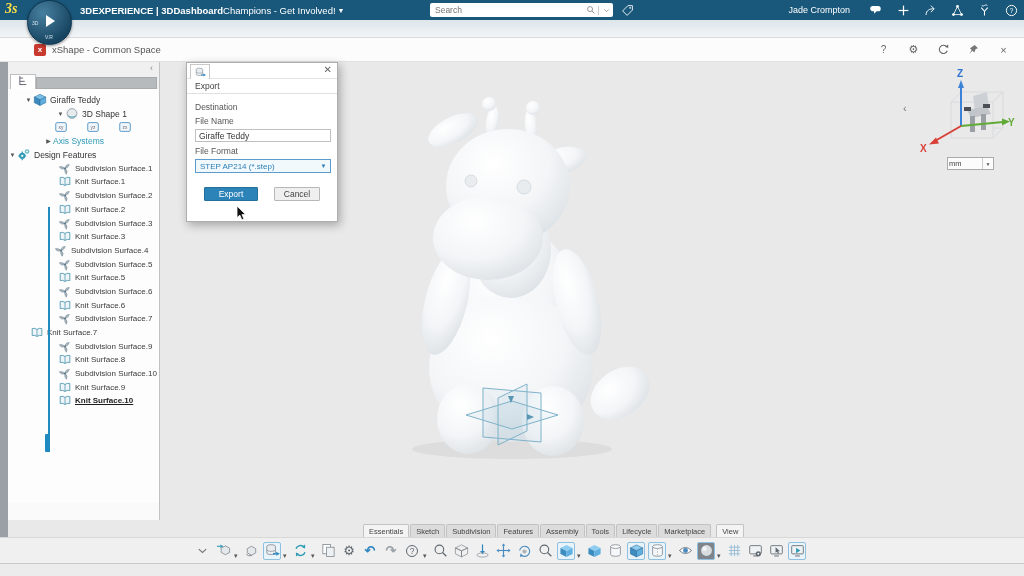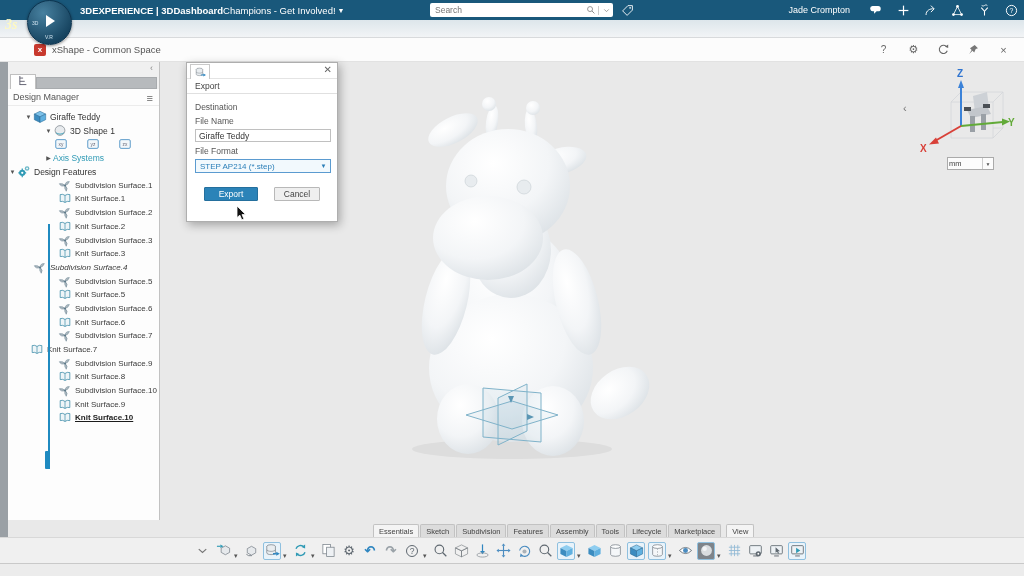--- a/index.html
+++ b/index.html
@@ -1,21 +1,21 @@
 <!DOCTYPE html>
 <html><head>
 <meta charset="utf-8">
 <style>
   *{box-sizing:border-box;margin:0;padding:0}
   html,body{width:1024px;height:576px;overflow:hidden;background:#d8d8d8}
   #stage{position:relative;width:1024px;height:576px;font-family:"Liberation Sans",sans-serif;background:#e9e9e9;overflow:hidden}
 
   
   #topbar{position:absolute;top:0;left:0;right:0;height:20px;background:#19587b;color:#fff;z-index:30}
-  #logo{position:absolute;left:5px;top:17px;font:italic bold 14px "Liberation Serif",serif;color:#fef9c3}
+  #logo{position:absolute;left:5px;top:1px;font:italic bold 14px "Liberation Serif",serif;color:#fde047}
   #compass{position:absolute;left:27px;top:0;width:45px;height:45px;border-radius:50%;
     background:radial-gradient(circle at 35% 28%,#47809f,#16435f 75%);border:1px solid #0e3550;
     z-index:35;box-shadow:0 1px 3px rgba(0,0,0,.45)}
   .compass-play{position:absolute;left:18px;top:14px;width:0;height:0;border-left:9px solid #fff;
     border-top:6px solid transparent;border-bottom:6px solid transparent}
   .compass-lab{position:absolute;font-size:5px;color:#cfe2ee}
   .cl-left{left:4px;top:19px}.cl-bottom{left:17px;bottom:4px}
   #brand{position:absolute;left:80px;top:0;height:20px;display:flex;align-items:center;gap:0;font-size:9.5px}
   #brand .b{font-weight:bold}
   #brand .chev{font-size:7px;margin-left:2px}
@@ -83,21 +83,21 @@
   .dlg-select{width:136px;height:14px;border:1px solid #5b9bd0;background:#f2f9fd;display:flex;align-items:center;color:#2b7fb8;margin-bottom:14px}
   .dlg-select .sv{flex:1;padding-left:4px;font-size:8px}
   .dlg-select .sc{width:13px;text-align:center;font-size:6px;color:#2b7fb8}
   .dlg-buttons{display:flex;justify-content:center;gap:16px;margin-top:8px}
   .btn{height:14px;font-size:8.5px;display:flex;align-items:center;justify-content:center;border-radius:1px}
   .btn-primary{width:54px;background:#2b83b8;border:1px solid #246f9d;color:#fff}
   .btn-secondary{width:46px;background:#efefef;border:1px solid #b8b8b8;color:#444}
   #cursor{position:absolute;left:236px;top:205px;z-index:50}
 
   
-  #tabsrow{position:absolute;left:373px;top:524px;height:24px;display:flex;z-index:4}
+  #tabsrow{position:absolute;left:363px;top:524px;height:24px;display:flex;z-index:4}
   .tab{height:13px;padding:0 5px;font-size:7.5px;color:#444;background:#dcdcdc;border:1px solid #c2c2c2;border-bottom:0;display:flex;align-items:center;margin-right:1px;border-radius:2px 2px 0 0;white-space:nowrap}
   .tab.active{background:#f4f4f4}
   .tab.detached{margin-left:4px;background:#f4f4f4}
   #toolbar{position:absolute;left:0;top:537px;width:1024px;height:26px;background:#f0f0f0;display:flex;align-items:center;padding-left:193px;gap:3px;border-top:1px solid #d8d8d8}
   .tcell{width:18px;height:18px;display:flex;align-items:center;justify-content:center;border:1px solid transparent;border-radius:2px;flex:none}
   .tcell.selbox{border-color:#8fc0df;background:#e9f3fa}
   .tcell.dark{background:#7e848a;border-color:#8fc0df}
   .tmenu{width:4px;font-size:7px;color:#555;line-height:6px;align-self:flex-end;margin:0 1px 4px -1px;flex:none}
   .tglyph{font-size:13px;line-height:1;color:#5f6870}
   .qround{border:1px solid #5f6870;border-radius:50%;width:12px;height:12px;font-size:8.5px;display:flex;align-items:center;justify-content:center;color:#5f6870}
@@ -218,37 +218,33 @@
       <span class="cc">‹</span>
     </div>
     <div class="tabstrip">
       <span class="tree-tab">
           <span id="treetab-ic"><svg viewBox="0 0 16 16" width="13" height="13">
               <path d="M3.5 2.5v11 M3.5 5h4 M3.5 9h6 M3.5 13h8" stroke="#556" stroke-width="1.1" fill="none"></path>
             </svg></span>
         </span>
       <span class="tab-rest"></span>
     </div>
-    <div class="panel-header">
-      <span class="ph-label">Design Manager</span>
-      <span class="ph-menu" id="ph-menu"><span style="font-size:11px;color:#666">≡</span></span>
-    </div>
     <div id="tree">
       <div class="trow" style="padding-left:16px">
         <span class="arr">▼</span>
         <span class="ticon" id="ic-product">
             <svg viewBox="0 0 16 16" width="15" height="15">
               <polygon points="8,2 14.5,5.2 8,8.4 1.5,5.2" fill="#7cc0e8" stroke="#2a6a94" stroke-width=".6"></polygon>
               <polygon points="1.5,5.2 8,8.4 8,14.8 1.5,11.6" fill="#3c8cc0" stroke="#2a6a94" stroke-width=".6"></polygon>
               <polygon points="14.5,5.2 8,8.4 8,14.8 14.5,11.6" fill="#5fb0e0" stroke="#2a6a94" stroke-width=".6"></polygon>
             </svg>
           </span>
         <span>Giraffe Teddy</span>
       </div>
-      <div class="trow" style="padding-left:36px">
+      <div class="trow" style="padding-left:48px">
         <span class="arr">▼</span>
         <span class="ticon" id="ic-shape">
             <svg viewBox="0 0 16 16" width="15" height="15">
               <circle cx="8" cy="8" r="5.6" fill="#e8ebee" stroke="#7a828a" stroke-width=".8"></circle>
               <path d="M3.5 10.5 a5.6 4 0 0 0 9 0" fill="none" stroke="#2f9ab5" stroke-width="1"></path>
             </svg>
           </span>
         <span>3D Shape 1</span>
       </div>
       <div class="planes-row" id="planes-row">
@@ -348,21 +344,21 @@
           </div>
           <div class="trow" style="padding-left: 50px;">
             <span class="ticon">
               <svg viewBox="0 0 16 16" width="15" height="15">
                 <path d="M2.5 3.5 Q5.5 2.5 8 4.5 Q10.5 2.5 13.5 3.5 V11.5 Q10.5 10.5 8 12.5 Q5.5 10.5 2.5 11.5 Z" fill="#eef5f8" stroke="#3d8ca8" stroke-width=".9"></path>
                 <line x1="8" y1="4.5" x2="8" y2="12.5" stroke="#3d8ca8" stroke-width=".8"></line>
               </svg>
             </span>
             <span class="feat">Knit Surface.3</span>
           </div>
-          <div class="trow" style="padding-left: 25px; font-style: italic;">
+          <div class="trow" style="padding-left: 46px;">
             <span class="ticon">
               <svg viewBox="0 0 16 16" width="15" height="15">
                 <g fill="#aeb9c0" stroke="#5f7b8a" stroke-width=".5">
                   <path d="M8 8 Q8.5 3 13 3.5 Q11.5 7.5 8 8Z"></path>
                   <path d="M8 8 Q8.5 3 13 3.5 Q11.5 7.5 8 8Z" transform="rotate(120 8 8)"></path>
                   <path d="M8 8 Q8.5 3 13 3.5 Q11.5 7.5 8 8Z" transform="rotate(240 8 8)"></path>
                 </g>
                 <circle cx="8" cy="8" r="1.2" fill="#5f7b8a"></circle>
               </svg>
             </span>

